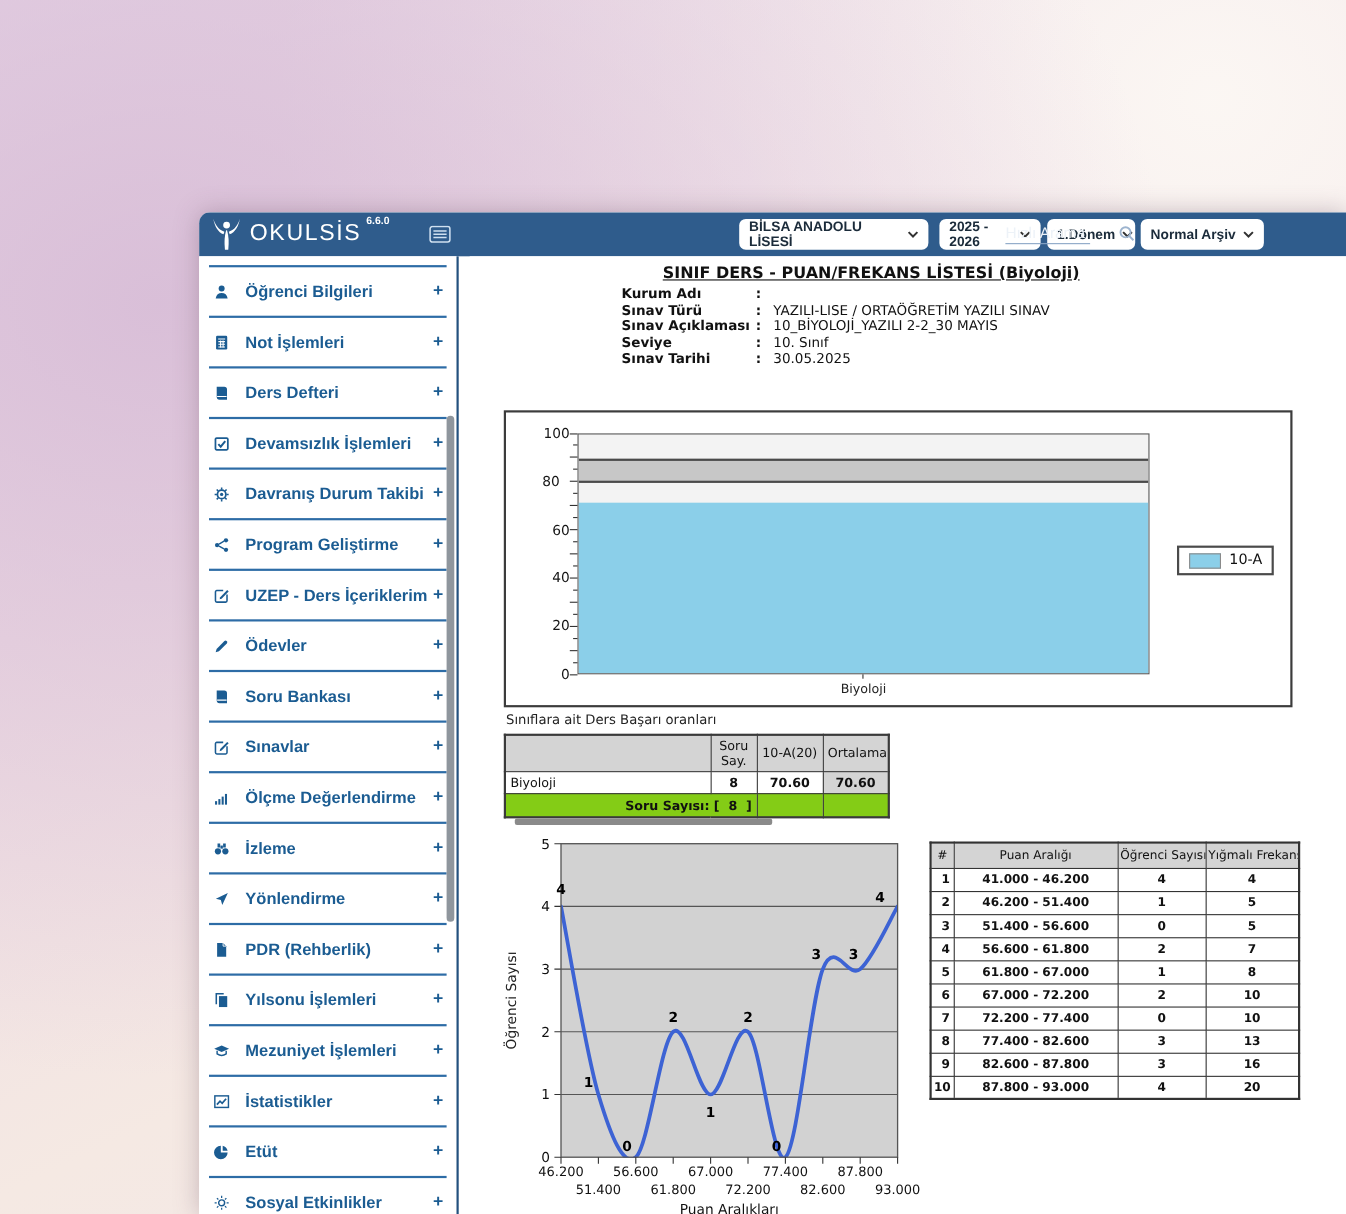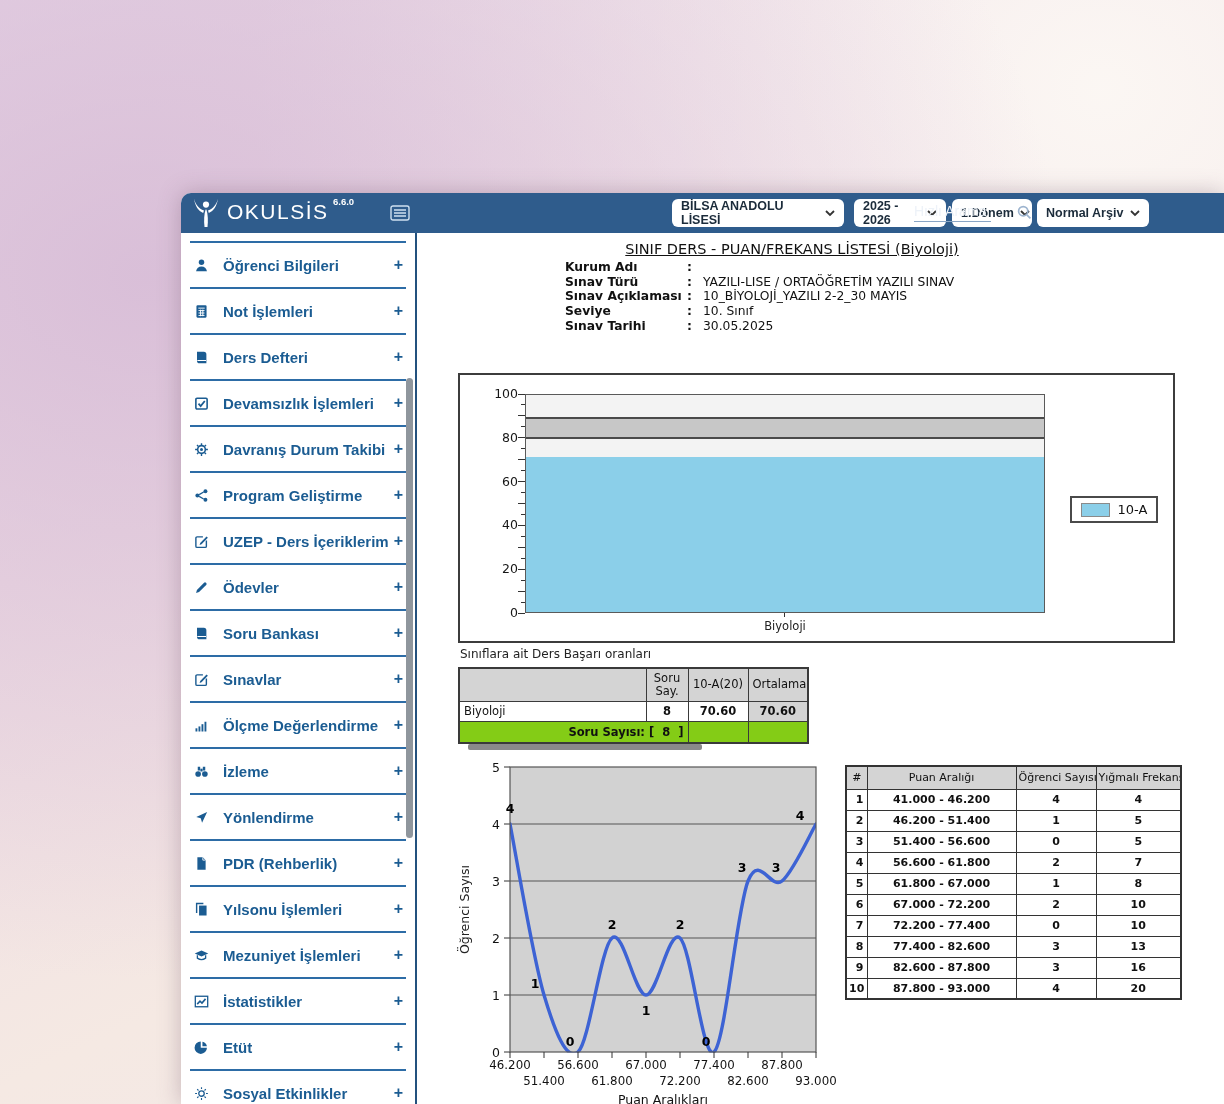--- a/index.html
+++ b/index.html
@@ -43,21 +43,21 @@
   .side-label{flex:1;margin-left:14px;font-size:15px;font-weight:700;color:#1b5c92;
     white-space:nowrap;overflow:hidden;}
   .side-plus{flex:0 0 auto;margin-right:3px;font-size:16px;font-weight:700;color:#1b5c92;}
   .side-scrollbar{position:absolute;right:2px;top:145px;width:7px;height:460px;
     background:#8f969d;border-radius:4px;cursor:pointer;}
 
   
   .content{position:absolute;left:246px;top:40px;right:0;bottom:0;background:#fff;
     font-family:"DejaVu Sans",sans-serif;color:#111;}
   .report-title{position:absolute;left:0;top:8px;width:730px;text-align:center;
-    font-size:14.5px;font-weight:400;text-decoration:underline;}
+    font-size:14.5px;font-weight:700;text-decoration:underline;}
   .info-block{position:absolute;left:138px;top:27px;font-size:12.3px;line-height:14.7px;}
   .info-row{display:flex;}
   .info-label{width:122px;font-weight:700;}
   .info-colon{width:16px;font-weight:700;}
   .info-value{white-space:nowrap;}
 
   
   .barchart{position:absolute;left:31px;top:140px;width:717px;height:270px;
     border:2px solid #3c3c3c;background:#fff;box-sizing:border-box;}
   .bc-plot{position:absolute;left:65px;top:19px;width:520px;height:219px;background:#f3f3f3;
@@ -435,21 +435,21 @@
           <div class="bc-tick" style="left: 61px; top: 73.25px; width: 4px;"></div>
           <div class="bc-tick" style="left: 58px; top: 62.3px; width: 7px;"></div>
           <div class="bc-tick" style="left: 61px; top: 51.35px; width: 4px;"></div>
           <div class="bc-tick" style="left: 58px; top: 40.4px; width: 7px;"></div>
           <div class="bc-tick" style="left: 61px; top: 29.45px; width: 4px;"></div>
           <div class="bc-tick" style="left: 58px; top: 18.5px; width: 7px;"></div>
           <div class="bc-ylabel" style="left: 24px; top: 230px;">0</div>
           <div class="bc-ylabel" style="left: 24px; top: 186.2px;">20</div>
           <div class="bc-ylabel" style="left: 24px; top: 142.4px;">40</div>
           <div class="bc-ylabel" style="left: 24px; top: 98.6px;">60</div>
-          <div class="bc-ylabel" style="left: 24px; top: 54.8px;">80</div>
+          <div class="bc-ylabel" style="left: 24px; top: 54.8px; text-align: center;">80</div>
           <div class="bc-ylabel" style="left: 24px; top: 11px;">100</div>
         </div>
 
       <div class="caption">Sınıflara ait Ders Başarı oranları</div>
 
       <table class="success-table">
         <colgroup>
             <col style="width:187px">
             <col style="width:42px">
             <col style="width:60px">

